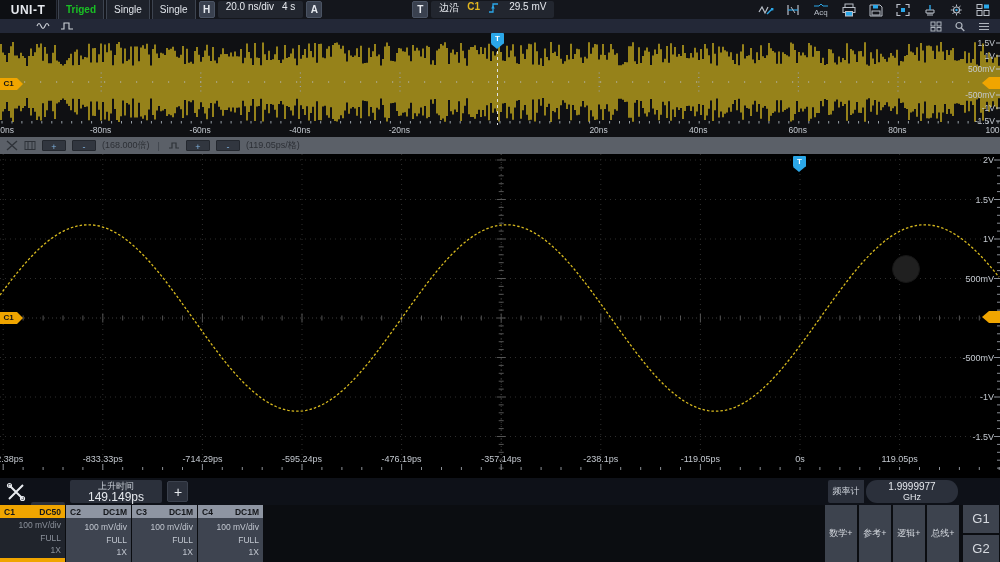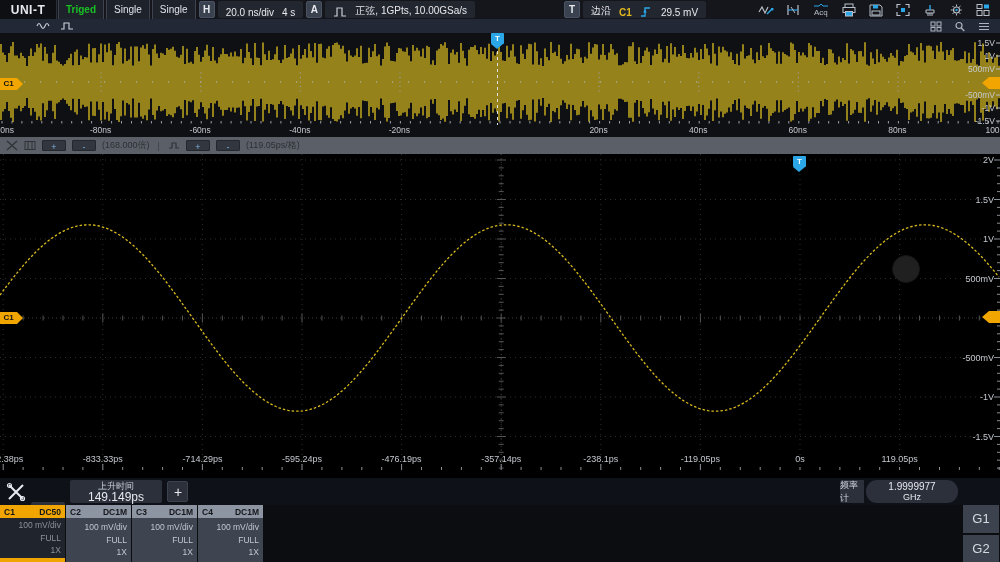--- a/index.html
+++ b/index.html
@@ -8,21 +8,21 @@
        -webkit-font-smoothing:antialiased;}
   
   #topbar{position:absolute;left:0;top:0;width:1000px;height:19px;background:#14161c;
           display:flex;align-items:center;font-size:10px;}
   .tb-logo{height:19px;width:56px;background:#0d0f13;display:flex;align-items:center;justify-content:center;
            font-weight:800;font-size:12px;letter-spacing:.5px;border-right:1px solid #2a2f3a;}
   .tb-btn{height:15px;margin:0 1px;padding:12px 7px;display:flex;align-items:center;justify-content:center;
           background:#1e222b;border:1px solid #3d4450;border-radius:2px;color:#dfe3e9;}
   .tb-key{height:15px;width:14px;margin:0 2px;display:flex;align-items:center;justify-content:center;
           background:#3a414f;border:1px solid #4a5363;border-radius:2px;font-weight:bold;}
-  .tb-panel{height:17px;margin:4px 1px;padding:0 8px;display:flex;align-items:flex-end;gap:8px;background:#22262f;border-radius:2px;}
+  .tb-panel{height:17px;margin:4px 1px;padding:0 8px;display:flex;align-items:flex-start;gap:8px;background:#22262f;border-radius:2px;}
   .green{color:#19c024;font-weight:bold;}
   .yellow{color:#e3b71e;font-weight:bold;}
   .tb-icons{margin-left:auto;display:flex;align-items:center;gap:11px;padding-right:9px;}
   .tb-icons svg{display:block;}
   .icon-btn{cursor:pointer;}
   
   #navstrip{position:absolute;left:0;top:19px;width:1000px;height:14px;background:#232837;
             display:flex;align-items:center;}
   #navstrip .left-icons{display:flex;gap:8px;margin-left:36px;}
   #navstrip .right-icons{margin-left:auto;display:flex;gap:12px;padding-right:10px;}
@@ -56,21 +56,21 @@
   
   #measurebar{position:absolute;left:0;top:478px;width:1000px;height:27px;background:#0e1118;
               display:flex;align-items:center;box-sizing:border-box;padding:0 6px;gap:5px;font-size:9px;}
   .ms-box{height:23px;background:#2b303b;border-radius:2px;display:flex;flex-direction:column;
           align-items:center;justify-content:center;line-height:11px;}
   .ms-slot{width:34px;margin-top:44px;}
   .ms-meas{width:92px;}
   .ms-add{width:21px;height:21px;background:#2b303b;border:1px solid #3b414d;border-radius:2px;
           color:#e6e9ee;font-size:14px;line-height:19px;text-align:center;}
   .ms-right{margin-left:auto;display:flex;gap:2px;padding-right:36px;}
-  .ms-freqlbl{width:24px;height:23px;background:#2b303b;border-radius:2px 0 0 2px;display:flex;
+  .ms-freqlbl{width:36px;height:23px;background:#2b303b;border-radius:2px 0 0 2px;display:flex;
           align-items:center;justify-content:center;color:#ccd1d9;}
   .ms-freqval{width:92px;border-radius:11px;}
   
   #bottombar{position:absolute;left:0;top:505px;width:1000px;height:57px;background:#0b0d11;display:flex;}
   .ch-card{width:65px;height:57px;margin-right:1px;display:flex;flex-direction:column;font-size:8.5px;}
   .ch-head{height:13px;display:flex;align-items:center;justify-content:space-between;
            padding:0 4px;color:#14161a;font-weight:bold;}
   .ch-body{flex:1;display:flex;flex-direction:column;justify-content:center;text-align:right;
            padding-right:4px;line-height:12.5px;}
   .ch-underline{height:4px;}
@@ -93,26 +93,20 @@
     <div class="tb-logo">UNI-T</div>
     <div class="tb-btn green">Triged</div>
     <div class="tb-btn">Single</div>
     <div class="tb-btn">Single</div>
     <div class="tb-key">H</div>
     <div class="tb-panel">
       <span>20.0 ns/div</span>
       <span>4 s</span>
     </div>
     <div class="tb-key">A</div>
-    <div class="tb-panel">
-      <svg width="14" height="12" viewBox="0 0 14 12">
-        <path d="M1 10h3V2h5v8h4" fill="none" stroke="#c8cdd5" stroke-width="1.2"></path>
-        </svg>
-      <span>正弦, 1GPts, 10.00GSa/s</span>
-    </div>
     <div style="width:86px"></div>
     <div class="tb-key">T</div>
     <div class="tb-panel">
       <span>边沿</span>
       <span class="yellow">C1</span>
       <svg width="13" height="13" viewBox="0 0 13 13">
         <path d="M1 11h4V3h5" fill="none" stroke="#2ba7e8" stroke-width="1.3"></path>
         <polygon points="3.2,7.5 6.8,7.5 5,4.2" fill="#2ba7e8"></polygon>
         </svg>
       <span>29.5 mV</span>
@@ -376,20 +370,26 @@
             <span>DC1M</span>
           </div>
           <div class="ch-body" style="background: rgb(62, 68, 80); color: rgb(194, 199, 208);">
             <span>100 mV/div</span>
             <span>FULL</span>
             <span>1X</span>
           </div>
         </div>
       </div>
     <div class="side-area">
+      <div id="side-btns" style="display:flex;gap:2px">
+          <div class="side-btn">数学+</div>
+          <div class="side-btn">参考+</div>
+          <div class="side-btn">逻辑+</div>
+          <div class="side-btn">总线+</div>
+        </div>
       <div class="g-col" id="g-col">
           <div class="g-btn">G1</div>
           <div class="g-btn">G2</div>
         </div>
     </div>
   </div>
 
 </div>
 
 </body></html>

